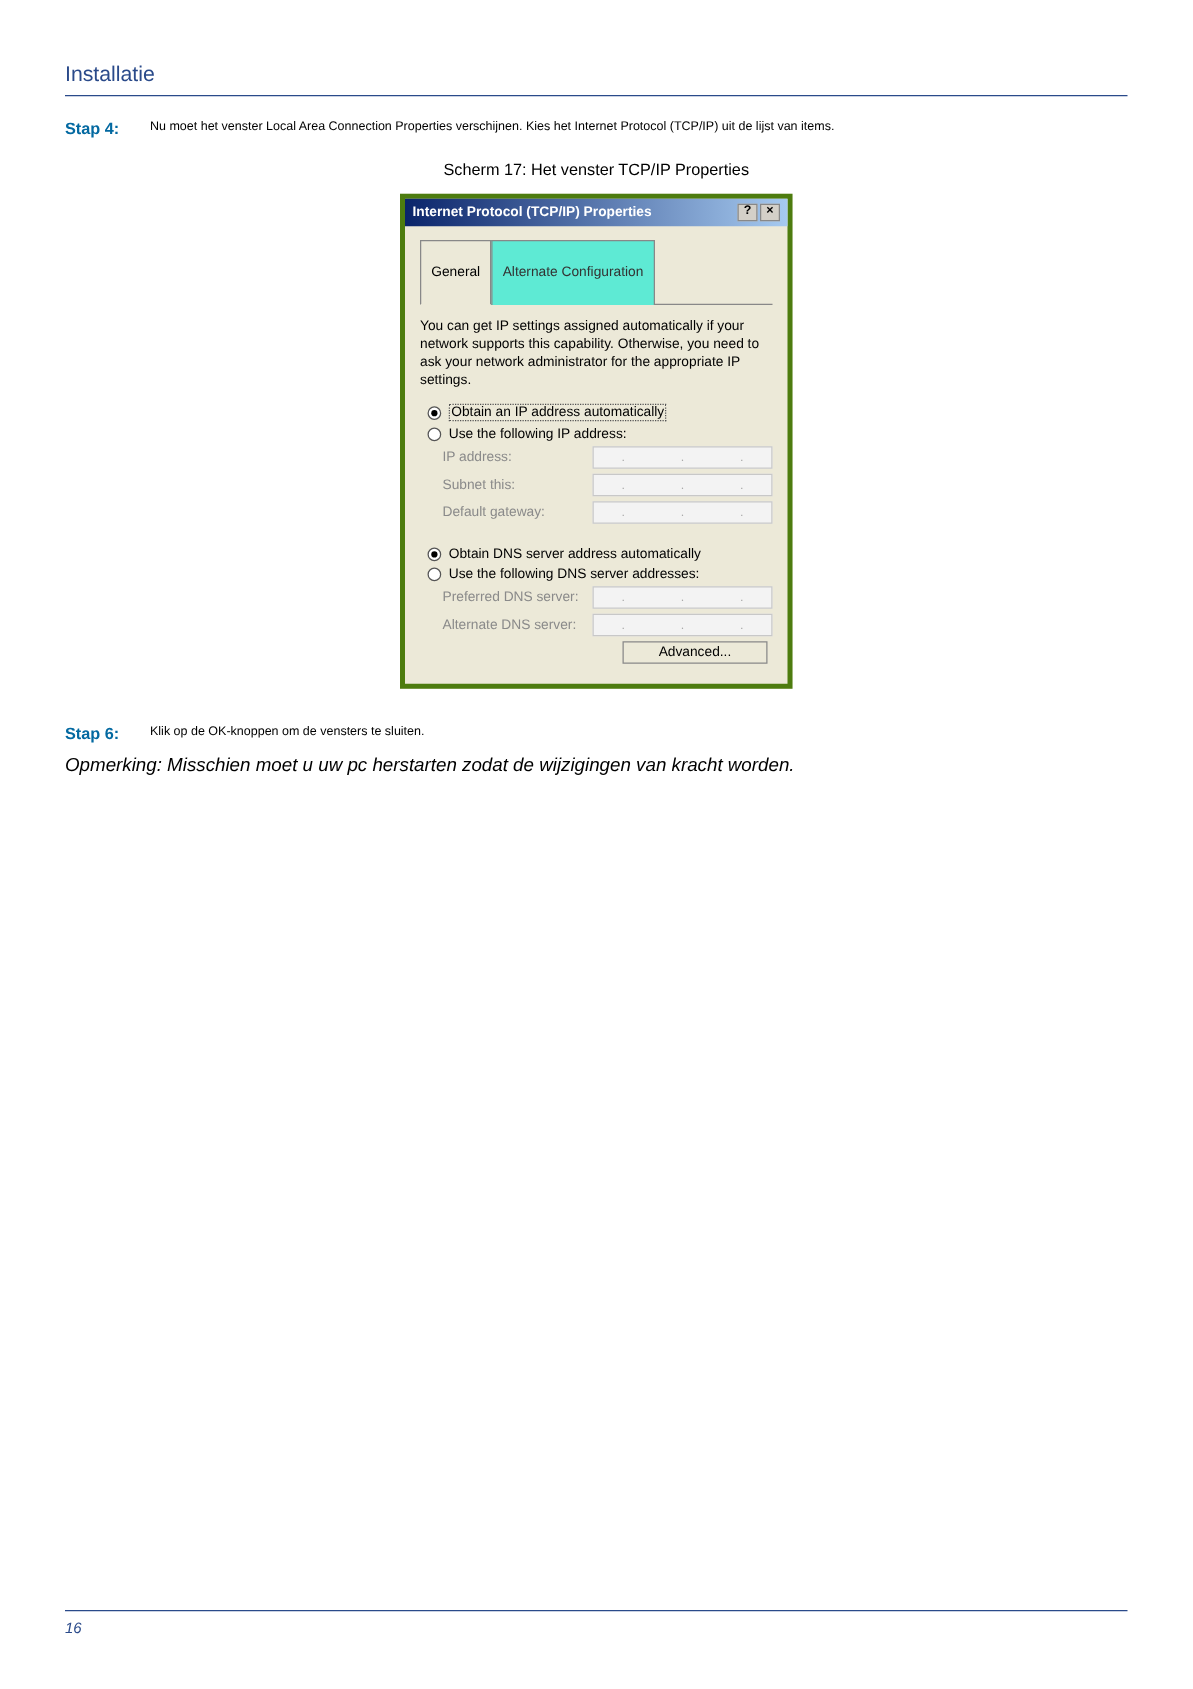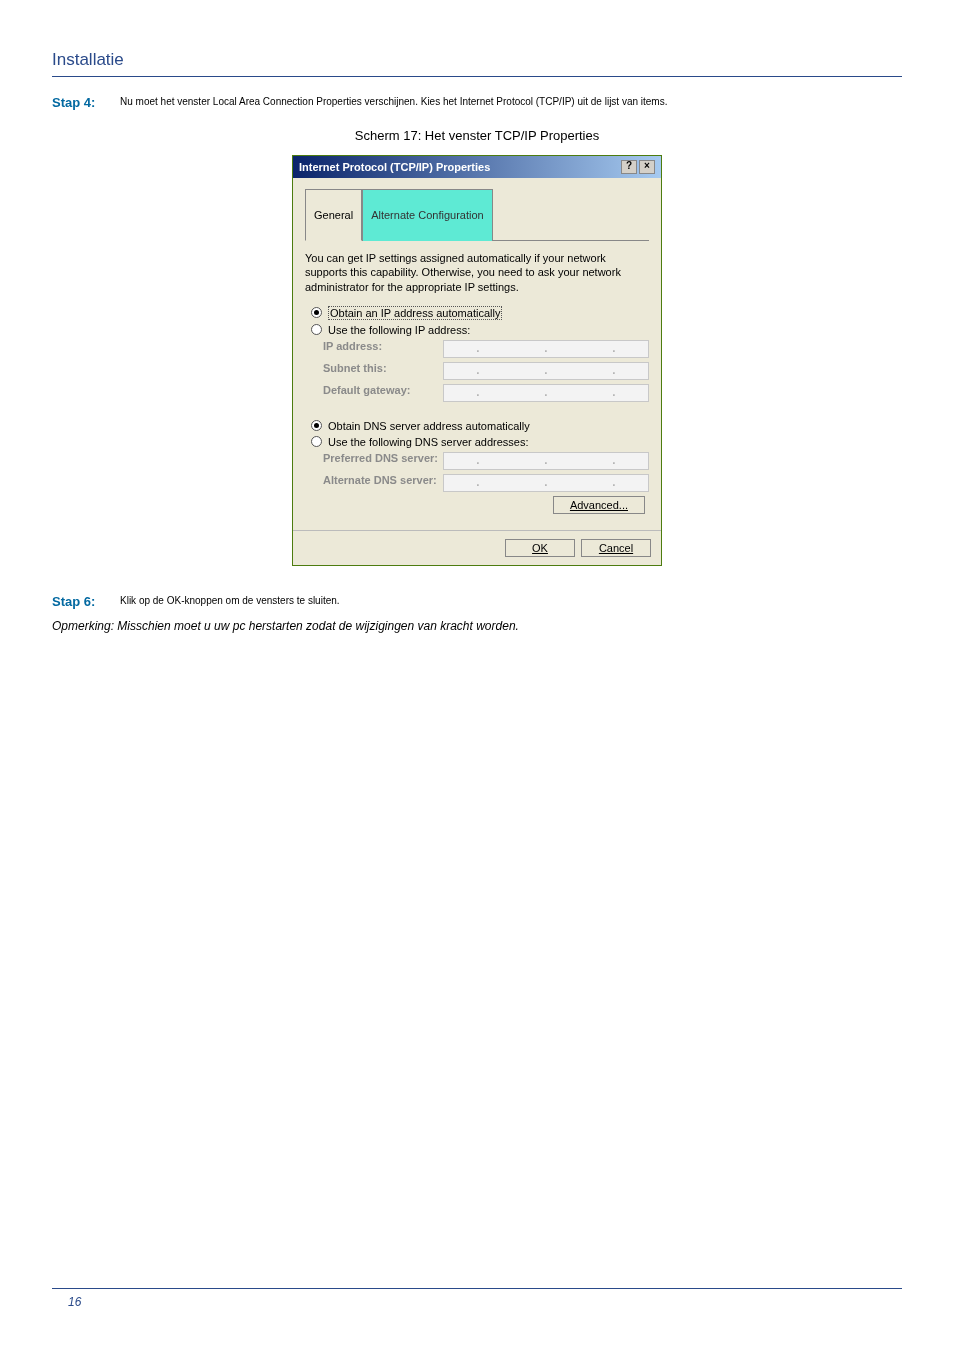--- a/index.html
+++ b/index.html
@@ -40,32 +40,32 @@
     line-height: 1.45;
     flex: 1;
   }
   .caption {
     text-align: center;
     font-size: 13px;
     margin: 18px 0 12px 0;
   }
   .note {
     font-style: italic;
-    font-size: 12px;
+    font-size: 15px;
     margin-top: 8px;
   }
   
   .dialog-wrap {
     display: flex;
     justify-content: center;
     margin-bottom: 28px;
   }
   .dialog {
-    width: 370px;
-    border: 1px solid #4d7c0f;
+    width: 314px;
+    border: 4px solid #4d7c0f;
     font-family: Tahoma, Arial, sans-serif;
     font-size: 11px;
     background: #ece9d8;
   }
   .titlebar {
     background: linear-gradient(to right, #0a246a, #a6caf0);
     color: #fff;
     font-weight: bold;
     font-size: 11px;
     padding: 4px 6px;
@@ -138,22 +138,22 @@
     background: #000;
     border-radius: 50%;
     display: block;
   }
   .radio-row.focused span.label {
     border: 1px dotted #555;
     padding: 0 1px;
   }
   .row-field {
     display: flex;
+    align-items: center;
     margin: 4px 0 4px 18px;
-    font-weight: bold;
   }
   .row-field .flabel {
     width: 120px;
     color: #8a8a8a;
     font-size: 11px;
   }
   .row-field .finput {
     flex: 1;
     height: 18px;
     background: #f3f3f3;
@@ -161,24 +161,23 @@
     display: flex;
     align-items: center;
     justify-content: space-around;
     color: #aaa;
     font-size: 10px;
   }
   .row-field .finput .dot { color:#aaa; }
   .btn {
     background: #ece9d8;
     border: 1px solid #888;
-    padding: 2px 16px;
+    padding: 2px 28px;
     font-size: 11px;
     font-family: Tahoma, Arial, sans-serif;
-    text-decoration: underline;
   }
   .advanced-row {
     text-align: right;
     margin: 4px 4px 8px 0;
   }
   .dialog-footer {
     border-top: 1px solid #bbb;
     padding: 8px 10px;
     text-align: right;
     display: flex;
@@ -195,21 +194,20 @@
   }
   .page-footer .hr2 {
     border: none;
     border-top: 1px solid #2a4a8a;
     margin-bottom: 6px;
   }
   .page-footer .row {
     display: flex;
     justify-content: space-between;
     font-size: 12px;
-    margin-left: 16px;
   }
   .page-footer .num {
     color: #2a4a8a;
     font-style: italic;
   }
   .page-footer .ftxt { color: #000; }
   .page-footer .reg { font-size: 9px; vertical-align: super; }
 </style>
 </head>
 <body>
@@ -300,24 +298,20 @@
                 <span class="dot">.</span>
                 <span class="dot">.</span>
               </span>
           </div>
         </div>
 
         <div class="advanced-row">
           <button class="btn">Advanced...</button>
         </div>
       </div>
-      <div class="dialog-footer">
-        <button class="btn">OK</button>
-        <button class="btn">Cancel</button>
-      </div>
     </div>
   </div>
 
   <div class="step-row">
     <div class="step-label">Stap 6:</div>
     <div class="step-text">Klik op de OK-knoppen om de vensters te sluiten.</div>
   </div>
 
   <div class="note">Opmerking: Misschien moet u uw pc herstarten zodat de wijzigingen van kracht worden.</div>
 </div>

